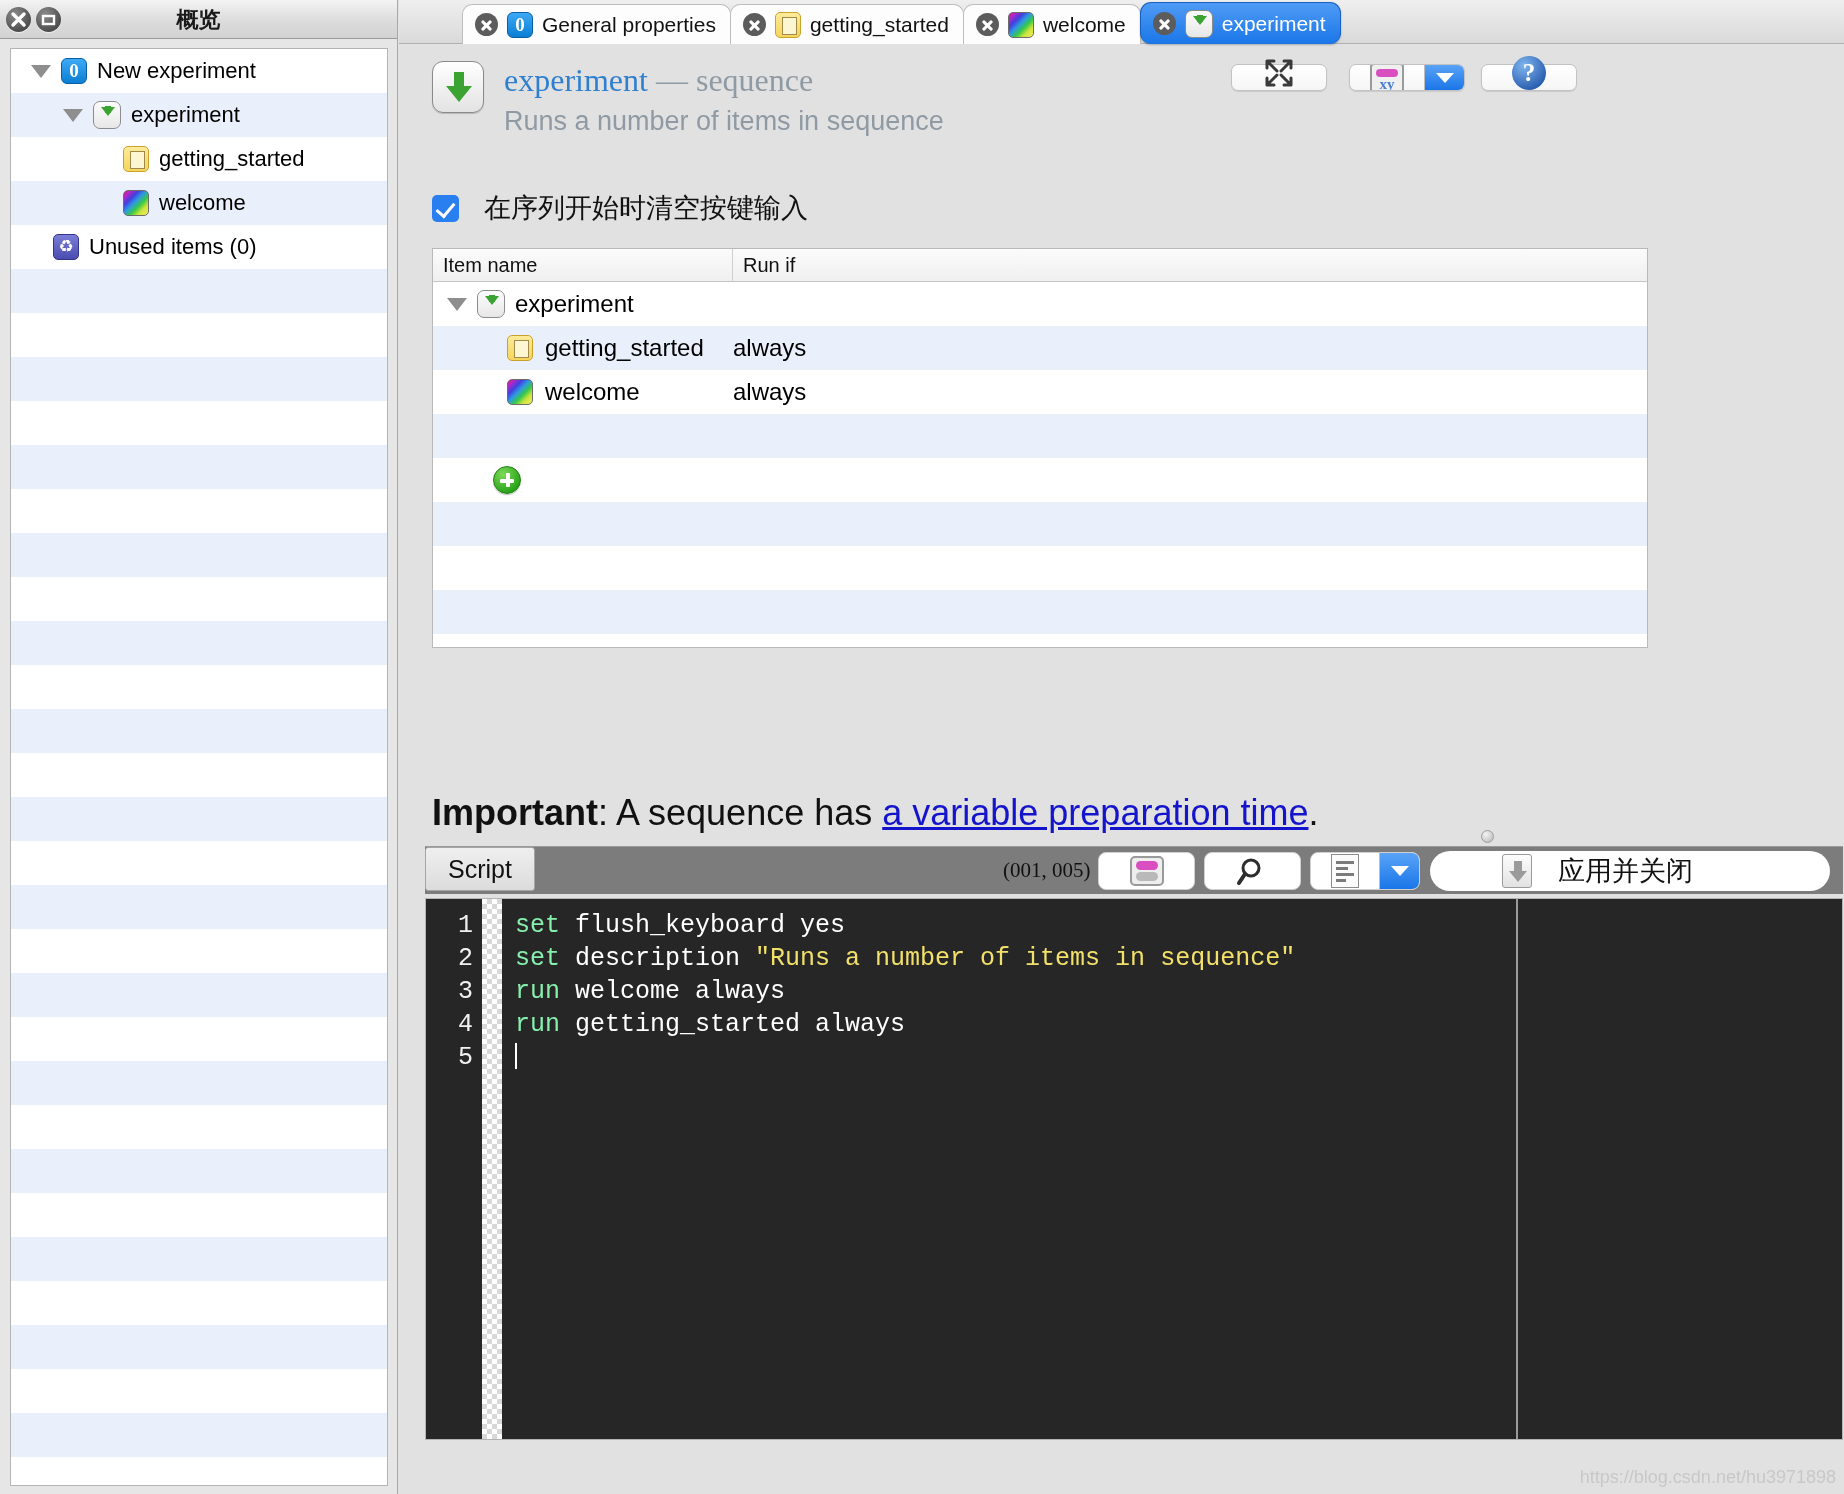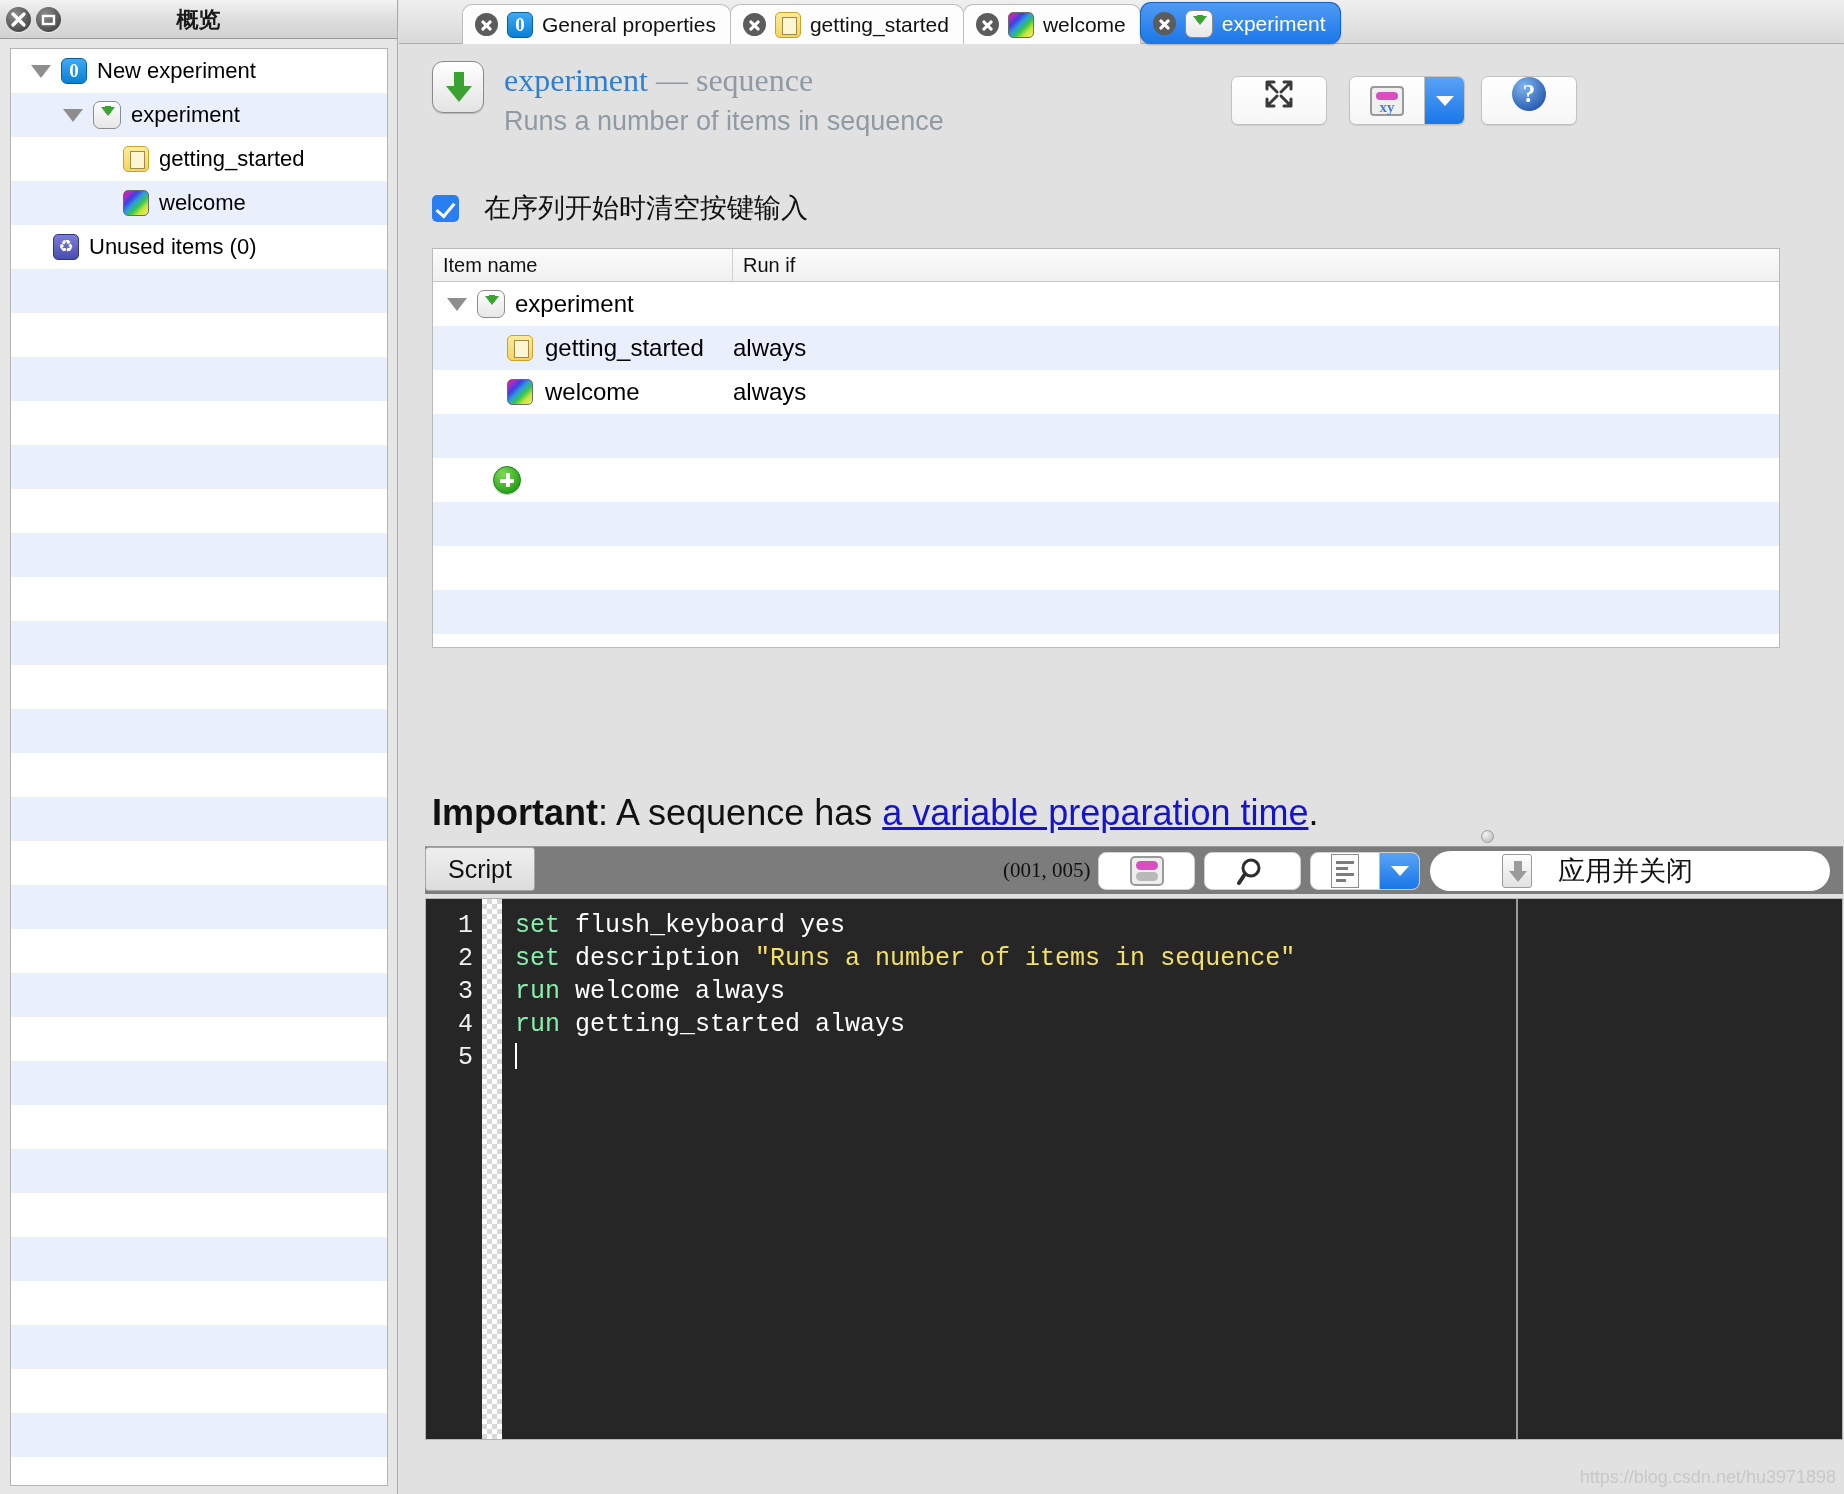--- a/index.html
+++ b/index.html
@@ -186,25 +186,25 @@
     font-family: "Liberation Serif", serif;
     font-size: 32px; color: #2f7fd1;
   }
   #hdr-title .dash, #hdr-title .kind { color: #8f9aa4; }
   #hdr-sub {
     position: absolute; left: 105px; top: 62px;
     font-size: 27px; color: #8f9aa4;
   }
   .tbtn {
     position: absolute; top: 20px;
-    height: 49px;
+    height: 27px;
     background: linear-gradient(to bottom, #ffffff, #f6f6f6);
     border: 1px solid #c2c2c2; border-radius: 7px;
     box-shadow: 0 1px 1px rgba(0,0,0,.1);
-    display: flex; align-items: flex-start; justify-content: center; margin-top: 12px;
+    display: flex; align-items: flex-end; justify-content: center;
   }
   #btn-fullscreen { left: 832px; width: 96px; }
   #btn-varinspect { left: 950px; width: 116px; padding: 0; overflow: hidden; }
   #btn-help { left: 1082px; width: 96px; }
   .vi-left { flex: 1; display: flex; align-items: center; justify-content: center; height: 100%; }
   .vi-arrow {
     width: 40px; height: 100%;
     background: linear-gradient(to bottom, #59a3f7, #1a76e8);
     display: flex; align-items: center; justify-content: center;
     border-left: 1px solid #bdbdbd;
@@ -249,21 +249,21 @@
     content: ""; position: absolute; left: 8px; top: 4px;
     width: 8px; height: 15px;
     border-right: 3px solid #fff; border-bottom: 3px solid #fff;
     transform: rotate(40deg);
   }
   #flush-label { margin-left: 13px; font-size: 27px; color: #111; }
 
   
   #items-table {
     position: absolute; left: 33px; top: 248px;
-    width: 1348px; height: 400px;
+    width: 1216px; height: 400px;
     background: #fff; border: 1px solid #b9b9b9;
     overflow: hidden;
   }
   #items-head {
     display: flex; height: 33px;
     background: linear-gradient(to bottom, #fbfbfb, #f0f0f0);
     border-bottom: 1px solid #c4c4c4;
     font-size: 20px; color: #111;
   }
   #items-head .th { display: flex; align-items: center; padding-left: 10px; }

